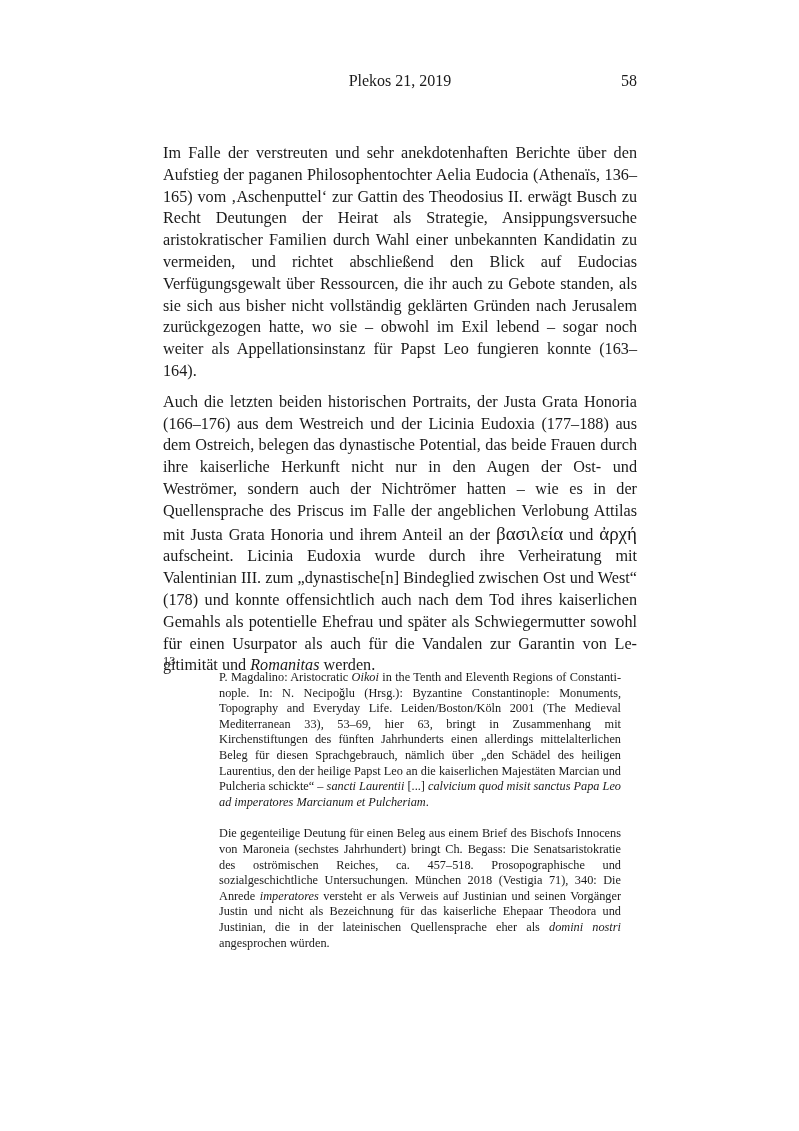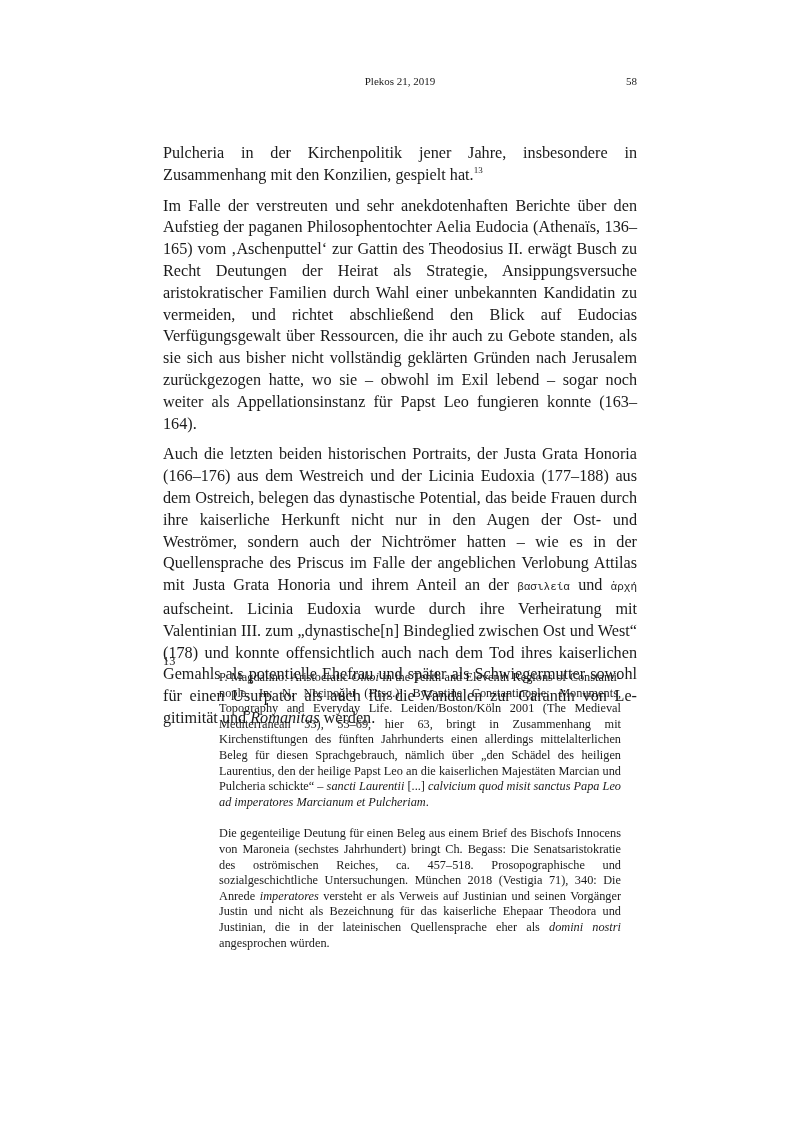--- a/index.html
+++ b/index.html
@@ -14,21 +14,21 @@
       overflow: hidden;
       font-family: "Liberation Serif", "DejaVu Serif", serif;
       color: #1a1a1a;
     }
     .running-head {
       position: absolute;
       top: 73px;
       left: 163px;
       width: 474px;
       height: 16px;
-      font-size: 11px;
+      font-size: 16px;
       line-height: 16px;
     }
     .running-head .journal {
       position: absolute;
       left: 0;
       right: 0;
       text-align: center;
     }
     .running-head .page-num {
       position: absolute;
@@ -72,34 +72,33 @@
       flex: 1;
       text-align: justify;
     }
     .fn-body p {
       margin: 16px;
     }
     em {
       font-style: italic;
     }
     .greek {
-      font-family: Liberation Mono, monospace;
-      font-size: 11px;
+      font-family: Liberation Serif, serif;
+      font-size: 19px;
     }
   </style>
 </head>
 <body>
 
 <div class="running-head">
   <span class="journal">Plekos 21, 2019</span>
   <span class="page-num">58</span>
 </div>
 
 <div class="body-text">
-  <p><span>Pulcheria in der Kirchenpolitik jener Jahre, insbesondere in Zusammenhang mit den Konzilien, gespielt hat.</span><sup>13</sup></p>
   <p>Im Falle der verstreuten und sehr anekdotenhaften Berichte über den Auf­stieg der paganen Philosophentochter Aelia Eudocia (Athenaïs, 136–165) vom ‚Aschenputtel‘ zur Gattin des Theodosius II. erwägt Busch zu Recht Deutungen der Heirat als Strategie, Ansippungsversuche aristokratischer Fa­milien durch Wahl einer unbekannten Kandidatin zu vermeiden, und richtet abschließend den Blick auf Eudocias Verfügungsgewalt über Ressourcen, die ihr auch zu Gebote standen, als sie sich aus bisher nicht vollständig ge­klärten Gründen nach Jerusalem zurückgezogen hatte, wo sie – obwohl im Exil lebend – sogar noch weiter als Appellationsinstanz für Papst Leo fun­gieren konnte (163–164).</p>
   <p><span>Auch die letzten beiden historischen Portraits, der Justa Grata Honoria (166–176) aus dem Westreich und der Licinia Eudoxia (177–188) aus dem Ostreich, belegen das dynastische Potential, das beide Frauen durch ihre kai­serliche Herkunft nicht nur in den Augen der Ost- und Weströmer, sondern auch der Nichtrömer hatten – wie es in der Quellensprache des Priscus im Falle der angeblichen Verlobung Attilas mit Justa Grata Honoria und ihrem Anteil an der </span><span class="greek">βασιλεία</span><span> und </span><span class="greek">ἀρχή</span><span> aufscheint. Licinia Eudoxia wurde durch ihre Verheiratung mit Valentinian III. zum „dynastische[n] Bindeglied zwischen Ost und West“ (178) und konnte offensichtlich auch nach dem Tod ihres kaiserlichen Gemahls als potentielle Ehefrau und später als Schwiegermutter sowohl für einen Usurpator als auch für die Vandalen zur Garantin von Le­gitimität und </span><em>Romanitas</em><span> werden.</span></p>
 </div>
 
 <div class="footnotes">
   <div class="footnote">
     <div class="fn-num">13</div>
     <div class="fn-body">
       <p><span>P. Magdalino: Aristocratic </span><em>Oikoi</em><span> in the Tenth and Eleventh Regions of Constanti­nople. In: N. Necipoğlu (Hrsg.): Byzantine Constantinople: Monuments, Topogra­phy and Everyday Life. Leiden/Boston/Köln 2001 (The Medieval Mediterranean 33), 53–69, hier 63, bringt in Zusammenhang mit Kirchenstiftungen des fünften Jahrhunderts einen allerdings mittelalterlichen Beleg für diesen Sprachgebrauch, nämlich über „den Schädel des heiligen Laurentius, den der heilige Papst Leo an die kaiserlichen Majestäten Marcian und Pulcheria schickte“ – </span><em>sancti Laurentii</em><span> [...] </span><em>calvicium quod misit sanctus Papa Leo ad imperatores Marcianum et Pulcheriam</em><span>.</span></p>
       <p><span>Die gegenteilige Deutung für einen Beleg aus einem Brief des Bischofs Innocens von Maroneia (sechstes Jahrhundert) bringt Ch. Begass: Die Senatsaristokratie des oströmischen Reiches, ca. 457–518. Prosopographische und sozialgeschichtliche Untersuchungen. München 2018 (Vestigia 71), 340: Die Anrede </span><em>imperatores</em><span> versteht er als Verweis auf Justinian und seinen Vorgänger Justin und nicht als Bezeichnung für das kaiserliche Ehepaar Theodora und Justinian, die in der lateinischen Quellen­sprache eher als </span><em>domini nostri</em><span> angesprochen würden.</span></p>

